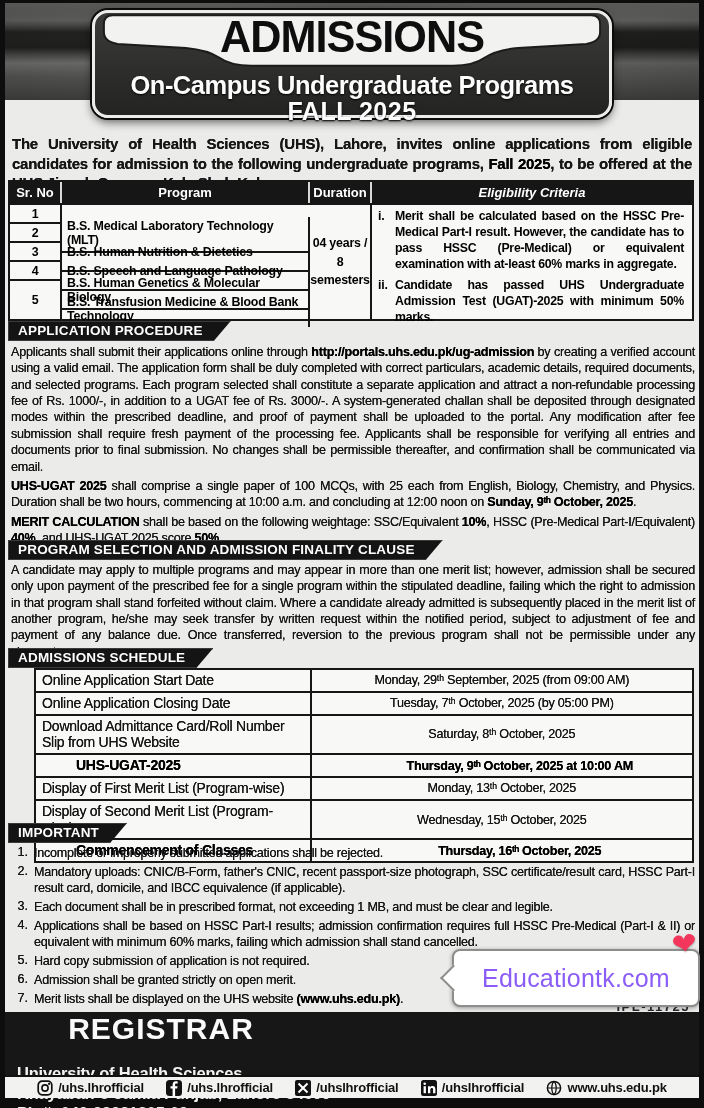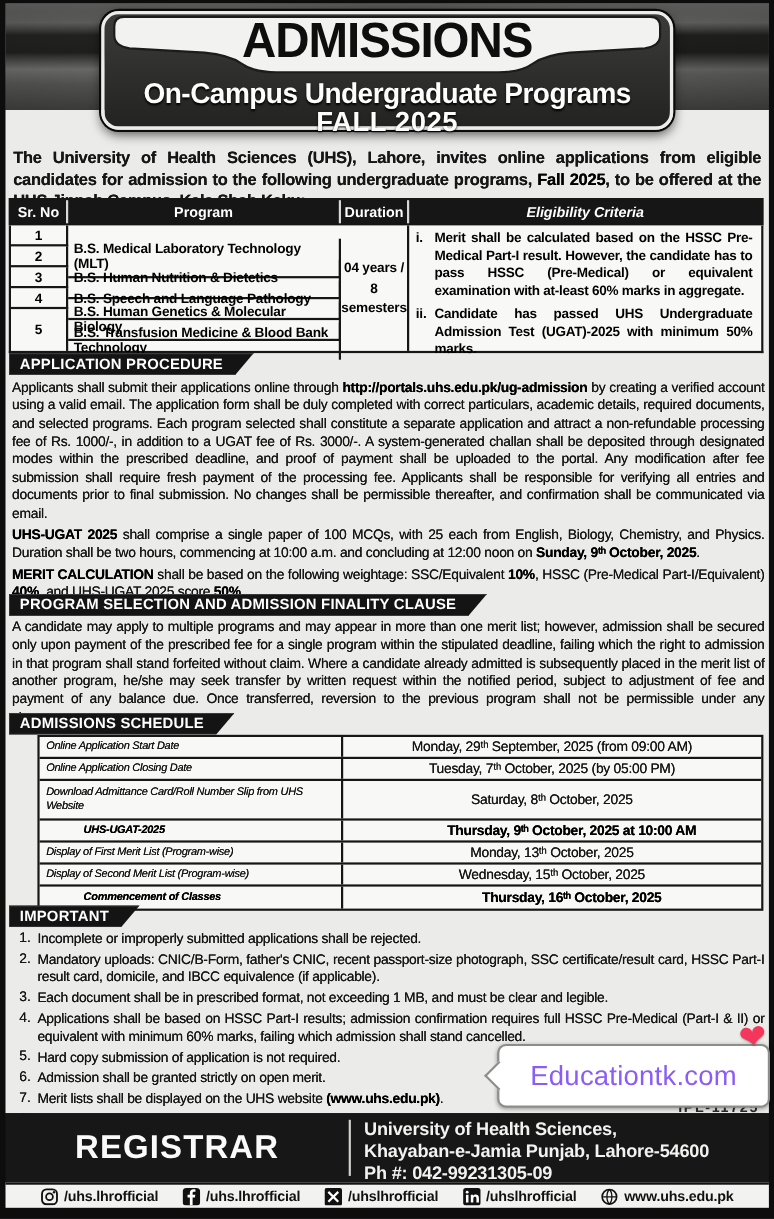--- a/index.html
+++ b/index.html
@@ -69,21 +69,21 @@
 
   .proc-body{ position:absolute; left:11px; right:9px; top:344px; }
   .proc-body p{ margin-bottom:3px; }
   .clause-body{ position:absolute; left:11px; right:9px; top:562px; }
 
   
   .sched{ position:absolute; left:34px; right:10px; top:668px; border:2px solid #161616; background:#f8f8f6; }
   .srow{ display:flex; border-bottom:2px solid #161616; }
   .srow:last-child{ border-bottom:none; }
   .sl{ width:42%; border-right:2px solid #161616; padding:2px 6px; display:flex; align-items:center;
-    font-size:10px; letter-spacing:-0.25px; line-height:1.2; color:#161616; text-shadow:0 0 0.3px currentColor;font-style:italic; }
+    font-size:14px; letter-spacing:-0.25px; line-height:1.2; color:#161616; text-shadow:0 0 0.3px currentColor; }
   .sv{ flex:1; display:flex; align-items:center; justify-content:center; text-align:center;
     font-size:12.6px; letter-spacing:-0.25px; padding:2px 4px; color:#161616; text-shadow:0 0 0.3px currentColor; }
   .srow.h1{ min-height:20px; } .srow.h2{ min-height:36px; }
   .srow.rowb .sl,.srow.rowb .sv{ font-weight:bold; color:#000;padding-left:40px; }
 
   
   .implist{ position:absolute; left:12px; right:9px; top:845px; }
   .impitem{ display:flex; gap:6px; margin-bottom:2.5px; }
   .impnum{ min-width:16px; text-align:right; font-size:12.6px; color:#161616; text-shadow:0 0 0.3px currentColor; }
   .imptxt{ flex:1; }
@@ -95,21 +95,21 @@
     background:#fff; border:2.5px solid #8d8d8b; border-radius:8px;
     display:flex; align-items:center; justify-content:center; box-shadow:0 1px 4px rgba(0,0,0,.35); }
   .callout::before{ content:""; position:absolute; left:-10px; top:50%; width:17px; height:17px;
     background:#fff; border-left:2.5px solid #8d8d8b; border-bottom:2.5px solid #8d8d8b;
     transform:translateY(-50%) rotate(45deg); }
   .callout-text{ font-size:25px; color:#8b5cf6; letter-spacing:0.2px; }
   .heart{ position:absolute; left:672px; top:926px; z-index:4; font-size:30px; color:#f5365c;
     transform:rotate(-8deg); text-shadow:0 1px 2px rgba(0,0,0,.3); }
 
   
-  .footer{ position:absolute; left:5px; right:5px; top:1012px; height:63px; background:#171717; display:flex; }
+  .footer{ position:absolute; left:5px; right:5px; top:1012px; height:63px; background:#171717; display:flex;flex-direction:column; }
   .reg{ width:312px; display:flex; align-items:center; justify-content:center;
     color:#fafafa; font-size:30px; font-weight:bold; letter-spacing:1px; }
   .fdiv{ width:0; border-left:2px solid #cfcfcd; margin:6px 0; }
   .addr{ flex:1; padding:5px 0 0 12px; color:#f2f2f0; font-weight:bold; font-size:16.5px; line-height:1.22; letter-spacing:-0.2px; }
 
   .socialbar{ position:absolute; left:5px; right:5px; top:1075px; height:23px; background:#f2f2f0;
     border-top:2px solid #111; display:flex; align-items:center; justify-content:space-around; padding:0 21px; }
   .soc{ display:flex; align-items:center; gap:5px; }
   .soc svg{ display:block; }
   .soc-label{ font-weight:bold; font-size:13px; color:#111; letter-spacing:-0.2px; }

